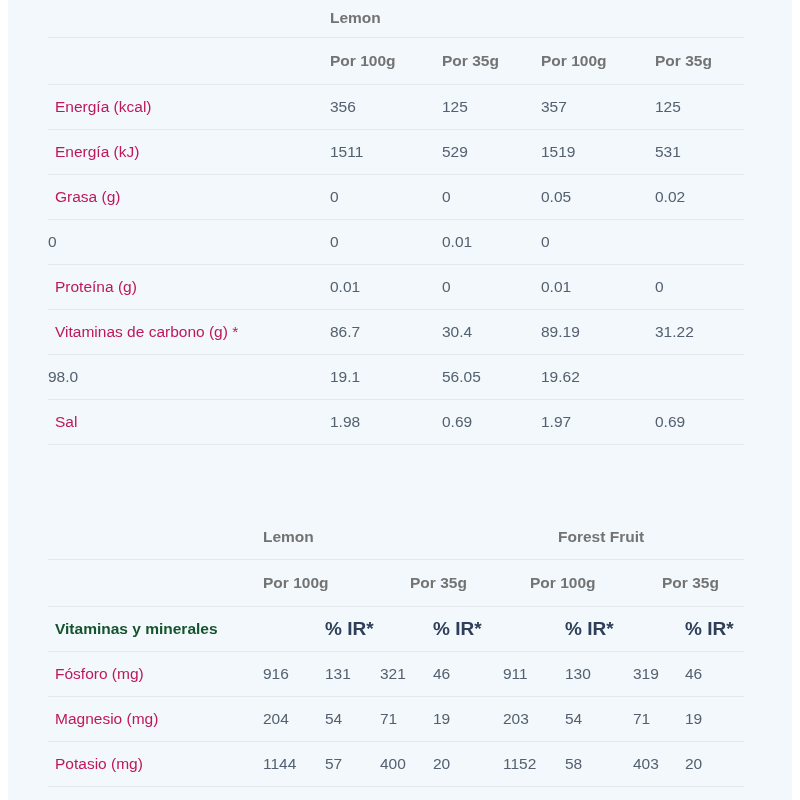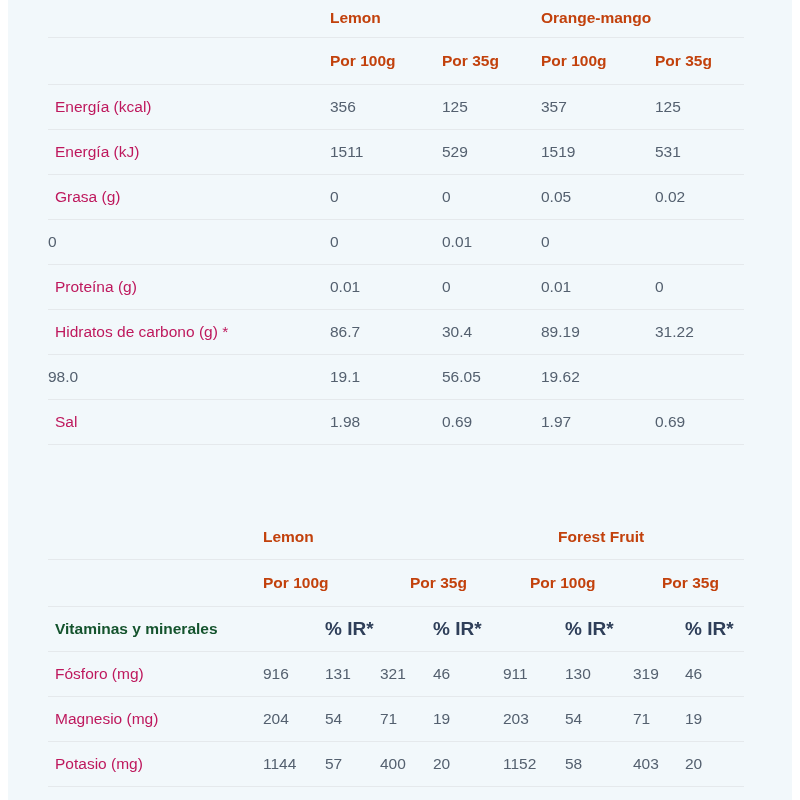--- a/index.html
+++ b/index.html
@@ -37,37 +37,36 @@
   .grid-t2-group{ grid-template-columns: 215px 295px 1fr; height: 45px; }
   .grid-t2-head { grid-template-columns: 215px 147px 120px 132px 1fr; height: 47px; }
   .grid-t2      { grid-template-columns: 215px 62px 55px 53px 70px 62px 68px 52px 1fr; height: 45px; }
   .table2 { margin-top: 70px; }
   .cell {
     font-size: 15.5px;
     line-height: 1.2;
     white-space: nowrap;
     overflow: visible;
   }
-  .hdr  { font-weight: 600; color: #c2410c; }
+  .hdr  { font-weight: 600; color: #737373; }
   .lbl  { font-weight: 400; color: #be185d; }
   .val  { font-weight: 400; color: #54606f; }
   .sect { font-weight: 600; color: #14532d; }
   .ir   { font-weight: 600; color: #2f3f59; font-size: 19px; }
   .label-pad { padding-left: 7px; }
 </style>
 </head>
 <body>
 
 <div class="page">
   <div class="content">
     <section id="t1" class="table1-wrap">
         <div class="row grid-t1-group">
           <div class="cell lbl label-pad"></div>
           <div class="cell hdr">Lemon</div>
-          <div class="cell hdr">Orange-mango</div>
         </div>
         <div class="row grid-t1 head">
           <div class="cell lbl label-pad"></div>
           <div class="cell hdr">Por 100g</div>
           <div class="cell hdr">Por 35g</div>
           <div class="cell hdr">Por 100g</div>
           <div class="cell hdr">Por 35g</div>
         </div>
         <div class="row grid-t1">
           <div class="cell lbl label-pad">Energía (kcal)</div>
@@ -97,21 +96,21 @@
           <div class="cell val">0</div>
         </div>
         <div class="row grid-t1">
           <div class="cell lbl label-pad">Proteína (g)</div>
           <div class="cell val">0.01</div>
           <div class="cell val">0</div>
           <div class="cell val">0.01</div>
           <div class="cell val">0</div>
         </div>
         <div class="row grid-t1">
-          <div class="cell lbl label-pad">Hidratos de carbono (g) *</div>
+          <div class="cell lbl label-pad">Vitaminas de carbono (g) *</div>
           <div class="cell val">86.7</div>
           <div class="cell val">30.4</div>
           <div class="cell val">89.19</div>
           <div class="cell val">31.22</div>
         </div>
         <div class="row grid-t1">
           <div class="cell val">98.0</div>
           <div class="cell val">19.1</div>
           <div class="cell val">56.05</div>
           <div class="cell val">19.62</div>

